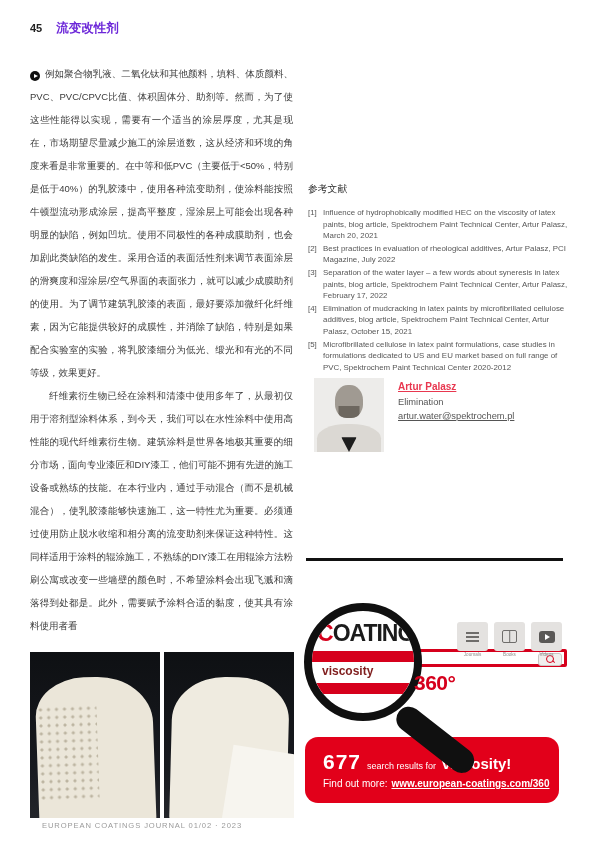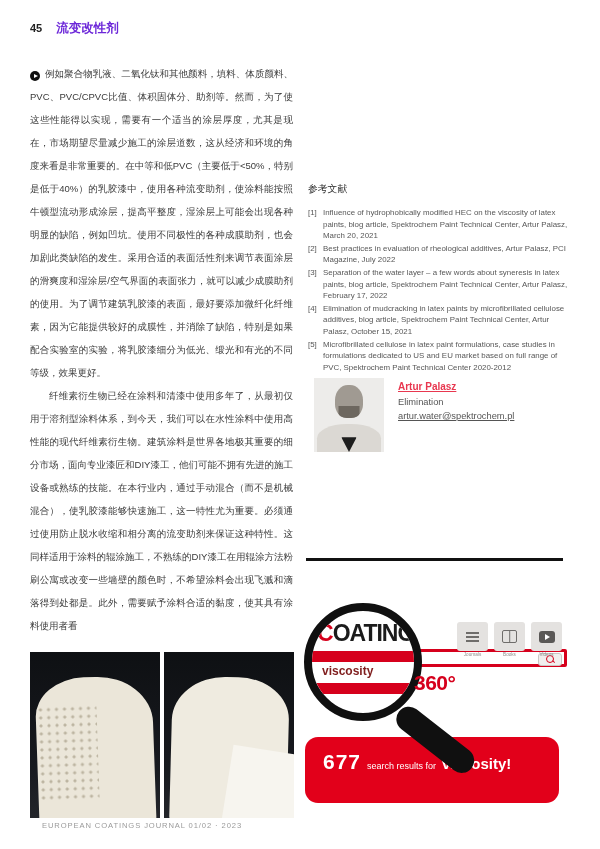--- a/index.html
+++ b/index.html
@@ -208,17 +208,21 @@
     <div class="band b2"></div>
   </div>
   <div class="handle"></div>
 
   <div class="adbox">
     <div class="row1">
       <span class="n">677</span>
       <span class="mid">search results for</span>
       <span class="term2">viscosity!</span>
     </div>
+    <div class="row2">
+      <span>Find out more:</span>
+      <span class="url">www.european-coatings.com/360</span>
+    </div>
   </div>
 
   <div class="footer">EUROPEAN COATINGS JOURNAL 01/02 · 2023</div>
 
 </div>
 
 </body></html>

